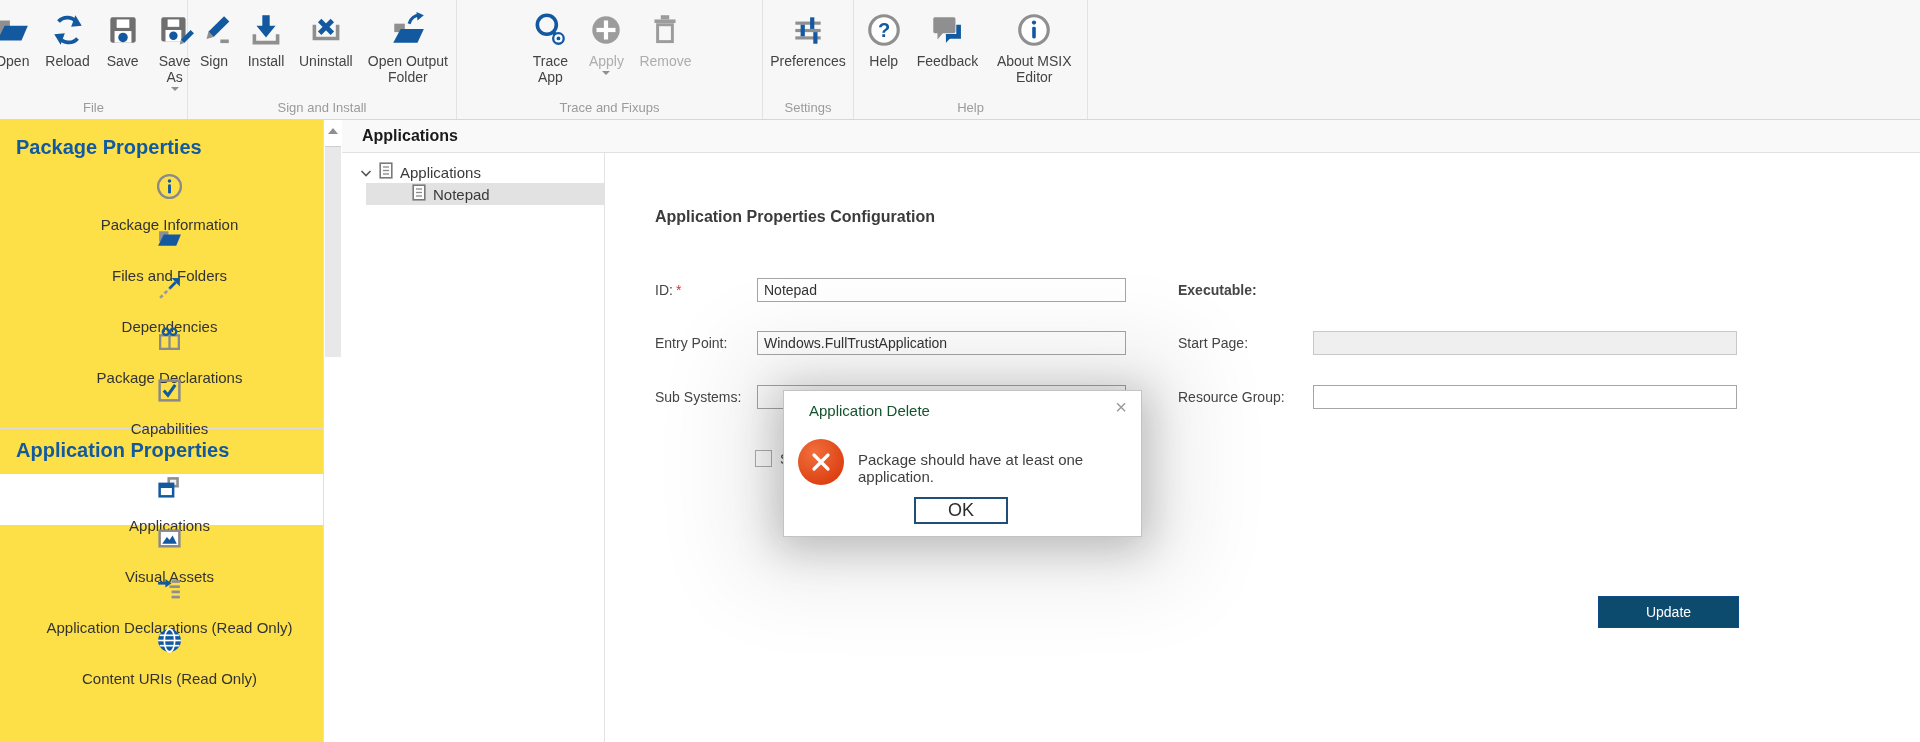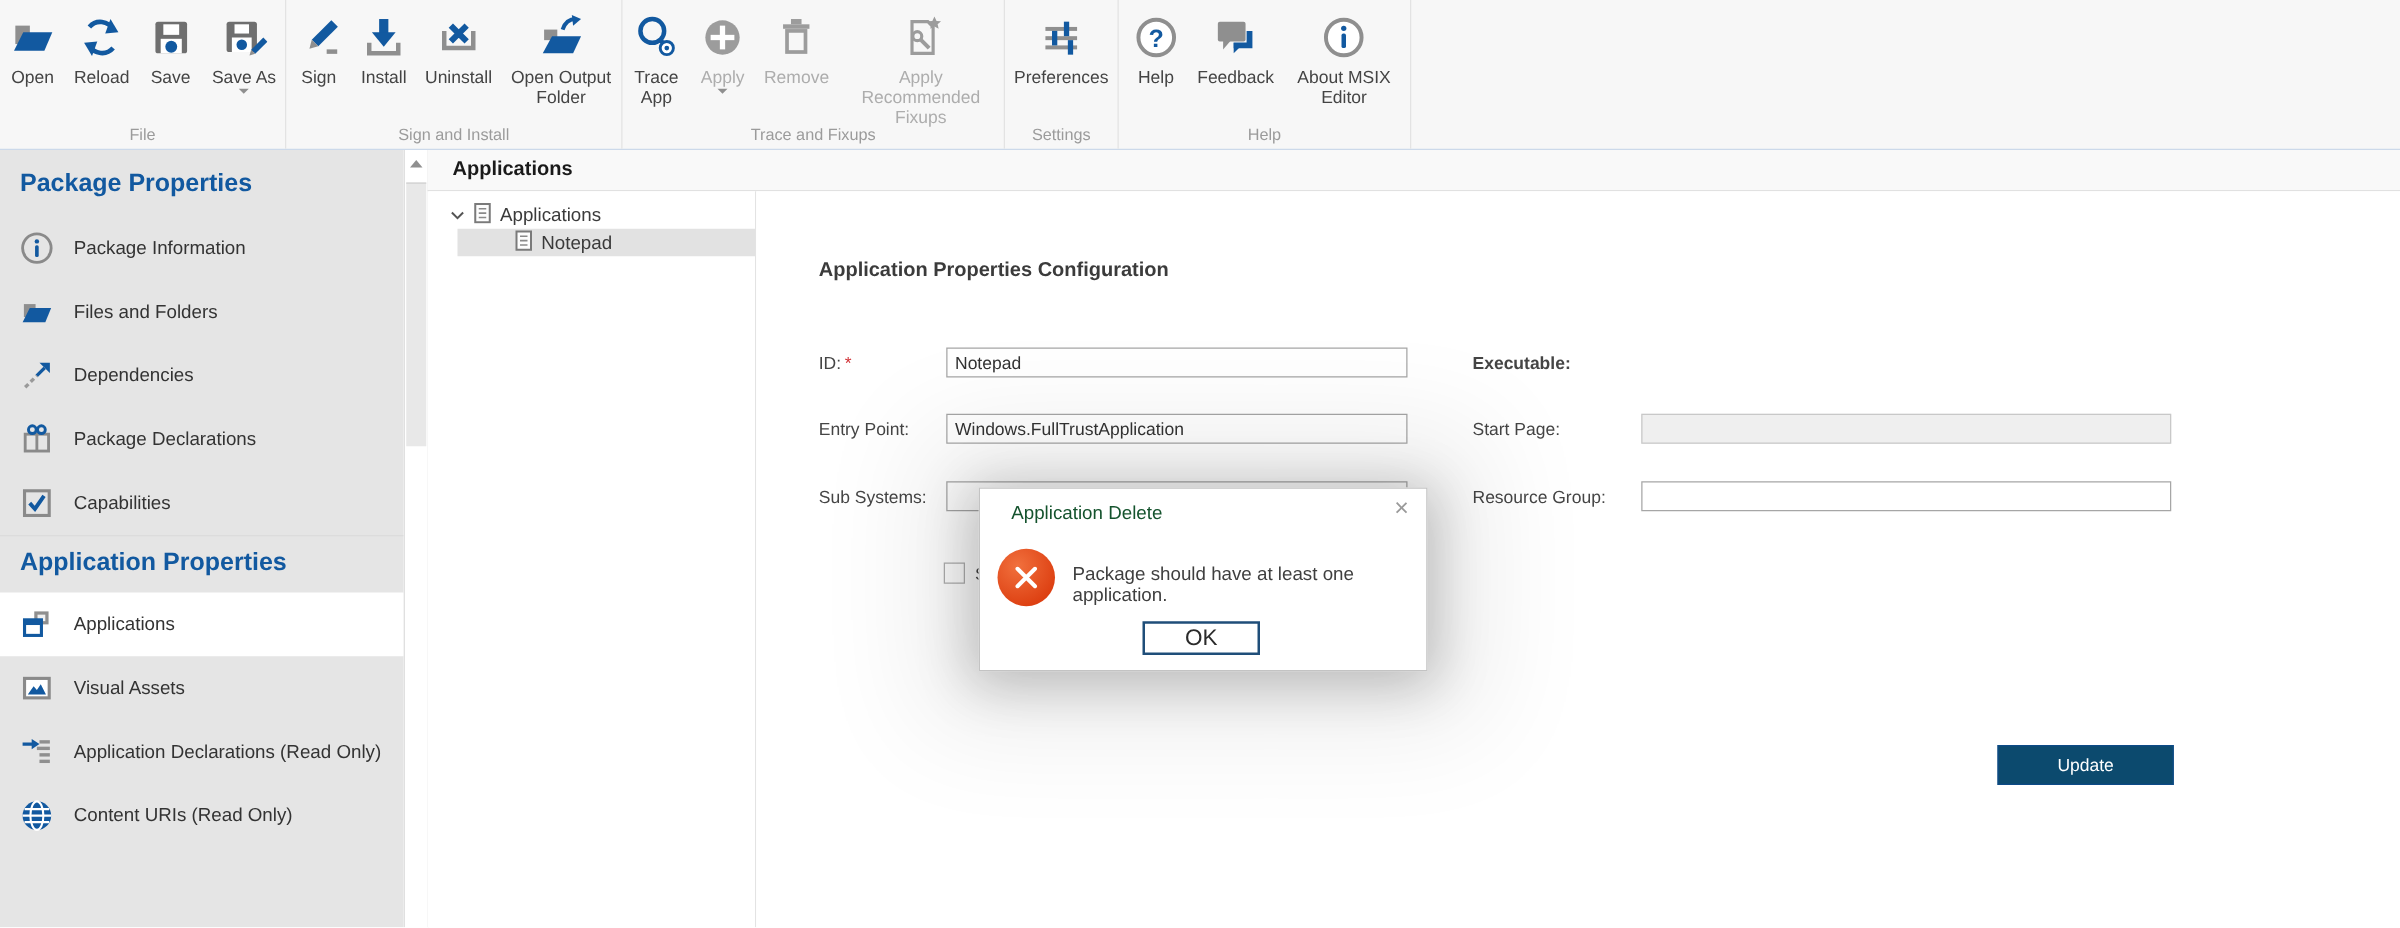--- a/index.html
+++ b/index.html
@@ -9,42 +9,42 @@
     font-family:"Liberation Sans","DejaVu Sans",sans-serif;
   }
 
   
   .ribbon { position:absolute; left:0; top:0; width:1920px; height:120px;
             background:#f7f7f7; border-bottom:1px solid #ccd9ea;
             display:flex; box-sizing:border-box; }
   .rgroup { position:relative; display:flex; justify-content:center;
             align-items:flex-start; padding-top:5px;
             border-right:1px solid #e3e3e3; box-sizing:border-box; }
-  .g-file{width:229px}.g-sign{width:269px}.g-trace{width:306px}
+  .g-file{width:188px}.g-sign{width:269px}.g-trace{width:306px}
   .g-settings{width:91px}.g-help{width:234px}
   .g-rest{flex:1;border-right:none}
   .glabel { position:absolute; bottom:4px; left:0; right:0; text-align:center;
             font-size:13px; color:#9b9b9b; }
   .ritem { display:flex; flex-direction:column; align-items:center;
            padding:2px 7px 0; cursor:pointer; }
   .ricon { height:46px; display:flex; align-items:center; justify-content:center; }
   .rlabel { font-size:14px; line-height:16px; color:#444; text-align:center; }
   .ritem.disabled { cursor:default; }
   .ritem.disabled .rlabel { color:#adadad; }
   .w44 .rlabel{max-width:46px}.w80 .rlabel{max-width:84px}.w130 .rlabel{max-width:136px}
   .chev { margin-top:2px; width:0; height:0; border-left:4px solid transparent;
           border-right:4px solid transparent; border-top:4px solid #8f8f8f; }
 
   
   .sidebar { position:absolute; left:0; top:120px; width:323px; bottom:0;
-             background:#e5e5e5; }
+             background:#fde047; }
   .sheading { padding:16px 16px 14px; font-size:20px; font-weight:bold; color:#1259a0; }
   .sheading.second { padding-top:10px; padding-bottom:12px; }
   .sitem { height:51px; display:flex; align-items:center; gap:16px;
-           padding-left:16px; font-size:15px; color:#333; cursor:pointer; }
+           padding-left:16px; font-size:15px; color:#333; cursor:pointer;flex-direction:column; }
   .sitem.selected { background:#ffffff; }
   .sicon { width:27px; height:27px; flex:0 0 27px; }
   .sdivider { height:1px; background:#dcdcdc; }
 
   
   .vscroll { position:absolute; left:323px; top:120px; width:20px; bottom:0;
              background:#fff; border-left:1px solid #e0e0e0;
              border-right:1px solid #e0e0e0; box-sizing:border-box; }
   .sb-up { position:absolute; top:8px; left:4px; width:0; height:0;
            border-left:5px solid transparent; border-right:5px solid transparent;
@@ -237,31 +237,20 @@
       <div class="ritem disabled">
         <span class="ricon">
           <svg width="38" height="38" viewBox="0 0 36 36" fill="none">
               <rect x="14" y="4" width="8" height="4" fill="#9c9c9c"></rect>
               <rect x="8" y="8" width="20" height="3.4" fill="#9c9c9c"></rect>
               <rect x="11" y="13" width="14" height="16" stroke="#9c9c9c" stroke-width="2.8"></rect>
             </svg>
         </span>
         <span class="rlabel">Remove</span>
       </div>
-      <div class="ritem disabled w130">
-        <span class="ricon">
-          <svg width="38" height="38" viewBox="0 0 36 36" fill="none">
-              <path d="M11 6 h12 l4 4 v20 h-16 z" stroke="#9c9c9c" stroke-width="2.4"></path>
-              <polygon points="28,2 29.6,5.4 33,5.6 30.4,8 31.2,11.4 28,9.6 24.8,11.4 25.6,8 23,5.6 26.4,5.4" fill="#9c9c9c"></polygon>
-              <circle cx="15" cy="17" r="3.4" stroke="#9c9c9c" stroke-width="2.4"></circle>
-              <line x1="17" y1="19" x2="24" y2="26" stroke="#9c9c9c" stroke-width="3"></line>
-            </svg>
-        </span>
-        <span class="rlabel">Apply Recommended Fixups</span>
-      </div>
       <div class="glabel">Trace and Fixups</div>
     </div>
 
     <div class="rgroup g-settings">
       <div class="ritem">
         <span class="ricon">
           <svg width="38" height="38" viewBox="0 0 36 36">
               <rect x="6" y="10" width="24" height="3" fill="#8f8f8f"></rect>
               <rect x="6" y="17" width="24" height="3" fill="#8f8f8f"></rect>
               <rect x="6" y="24" width="24" height="3" fill="#8f8f8f"></rect>

